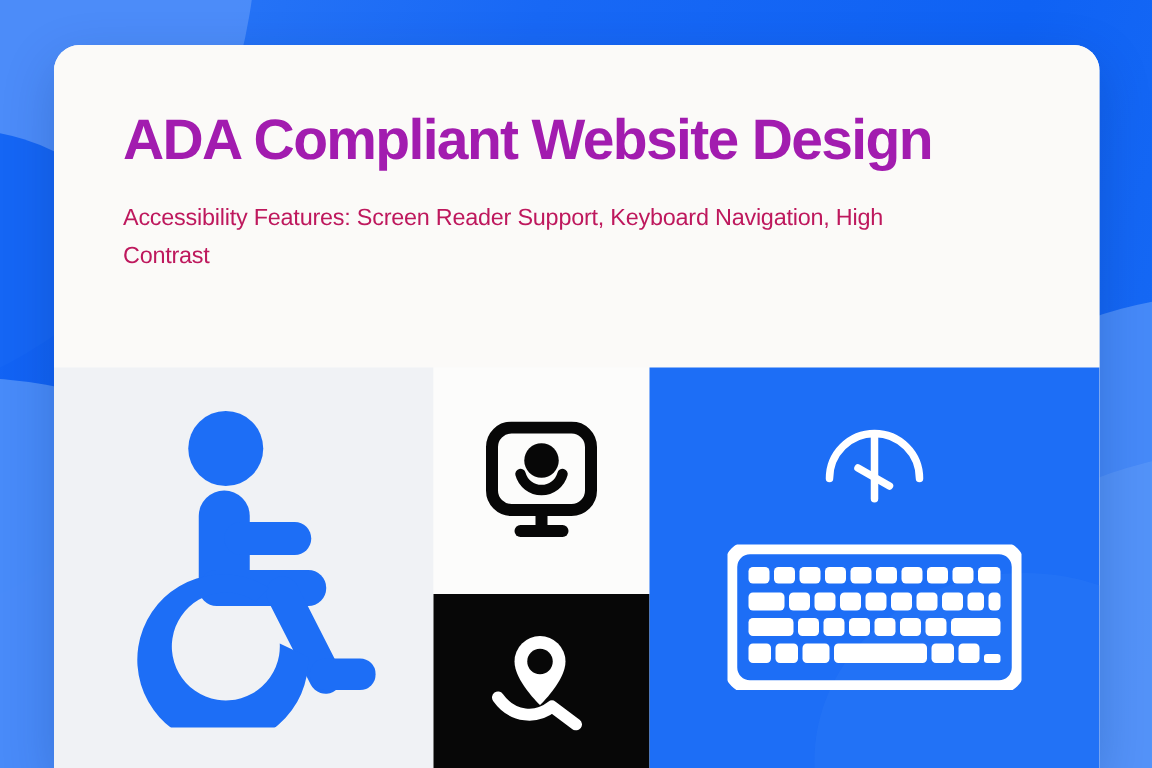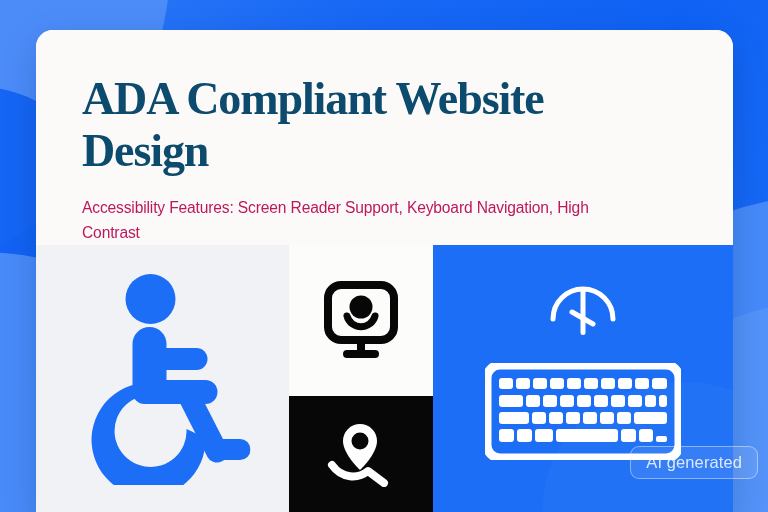--- a/index.html
+++ b/index.html
@@ -109,26 +109,26 @@
     left: 0;
     top: 0;
     width: 697px;
     height: 215px;
     background: #fbfaf8;
     box-sizing: border-box;
     padding: 43px 60px 0 46px;
   }
   .title {
     margin: 0;
-    font-size: 46px;
+    font-size: 38px;
     line-height: 1.14;
     font-weight: 700;
     letter-spacing: -1.1px;
-    color: #0c4a6e;
-    font-family: Liberation Serif, serif;
+    color: #a21caf;
+    font-family: Liberation Sans, sans-serif;
   }
   .subtitle {
     margin: 18px 0 0 0;
     font-size: 15.6px;
     line-height: 1.58;
     font-weight: 400;
     letter-spacing: -0.15px;
     color: #be185d;
     max-width: 520px;
   }
@@ -356,15 +356,14 @@
             <rect x="71" y="66" width="62" height="13" rx="3"></rect>
             <rect x="136" y="66" width="15" height="13" rx="3"></rect>
             <rect x="154" y="66" width="14" height="13" rx="3"></rect>
             <rect x="171" y="73" width="11" height="6" rx="2"></rect>
           </g>
         </svg>
       </div>
     </div>
   </div>
 
-  <div id="ai-badge">AI generated</div>
 
 </div>
 
 </body></html>

